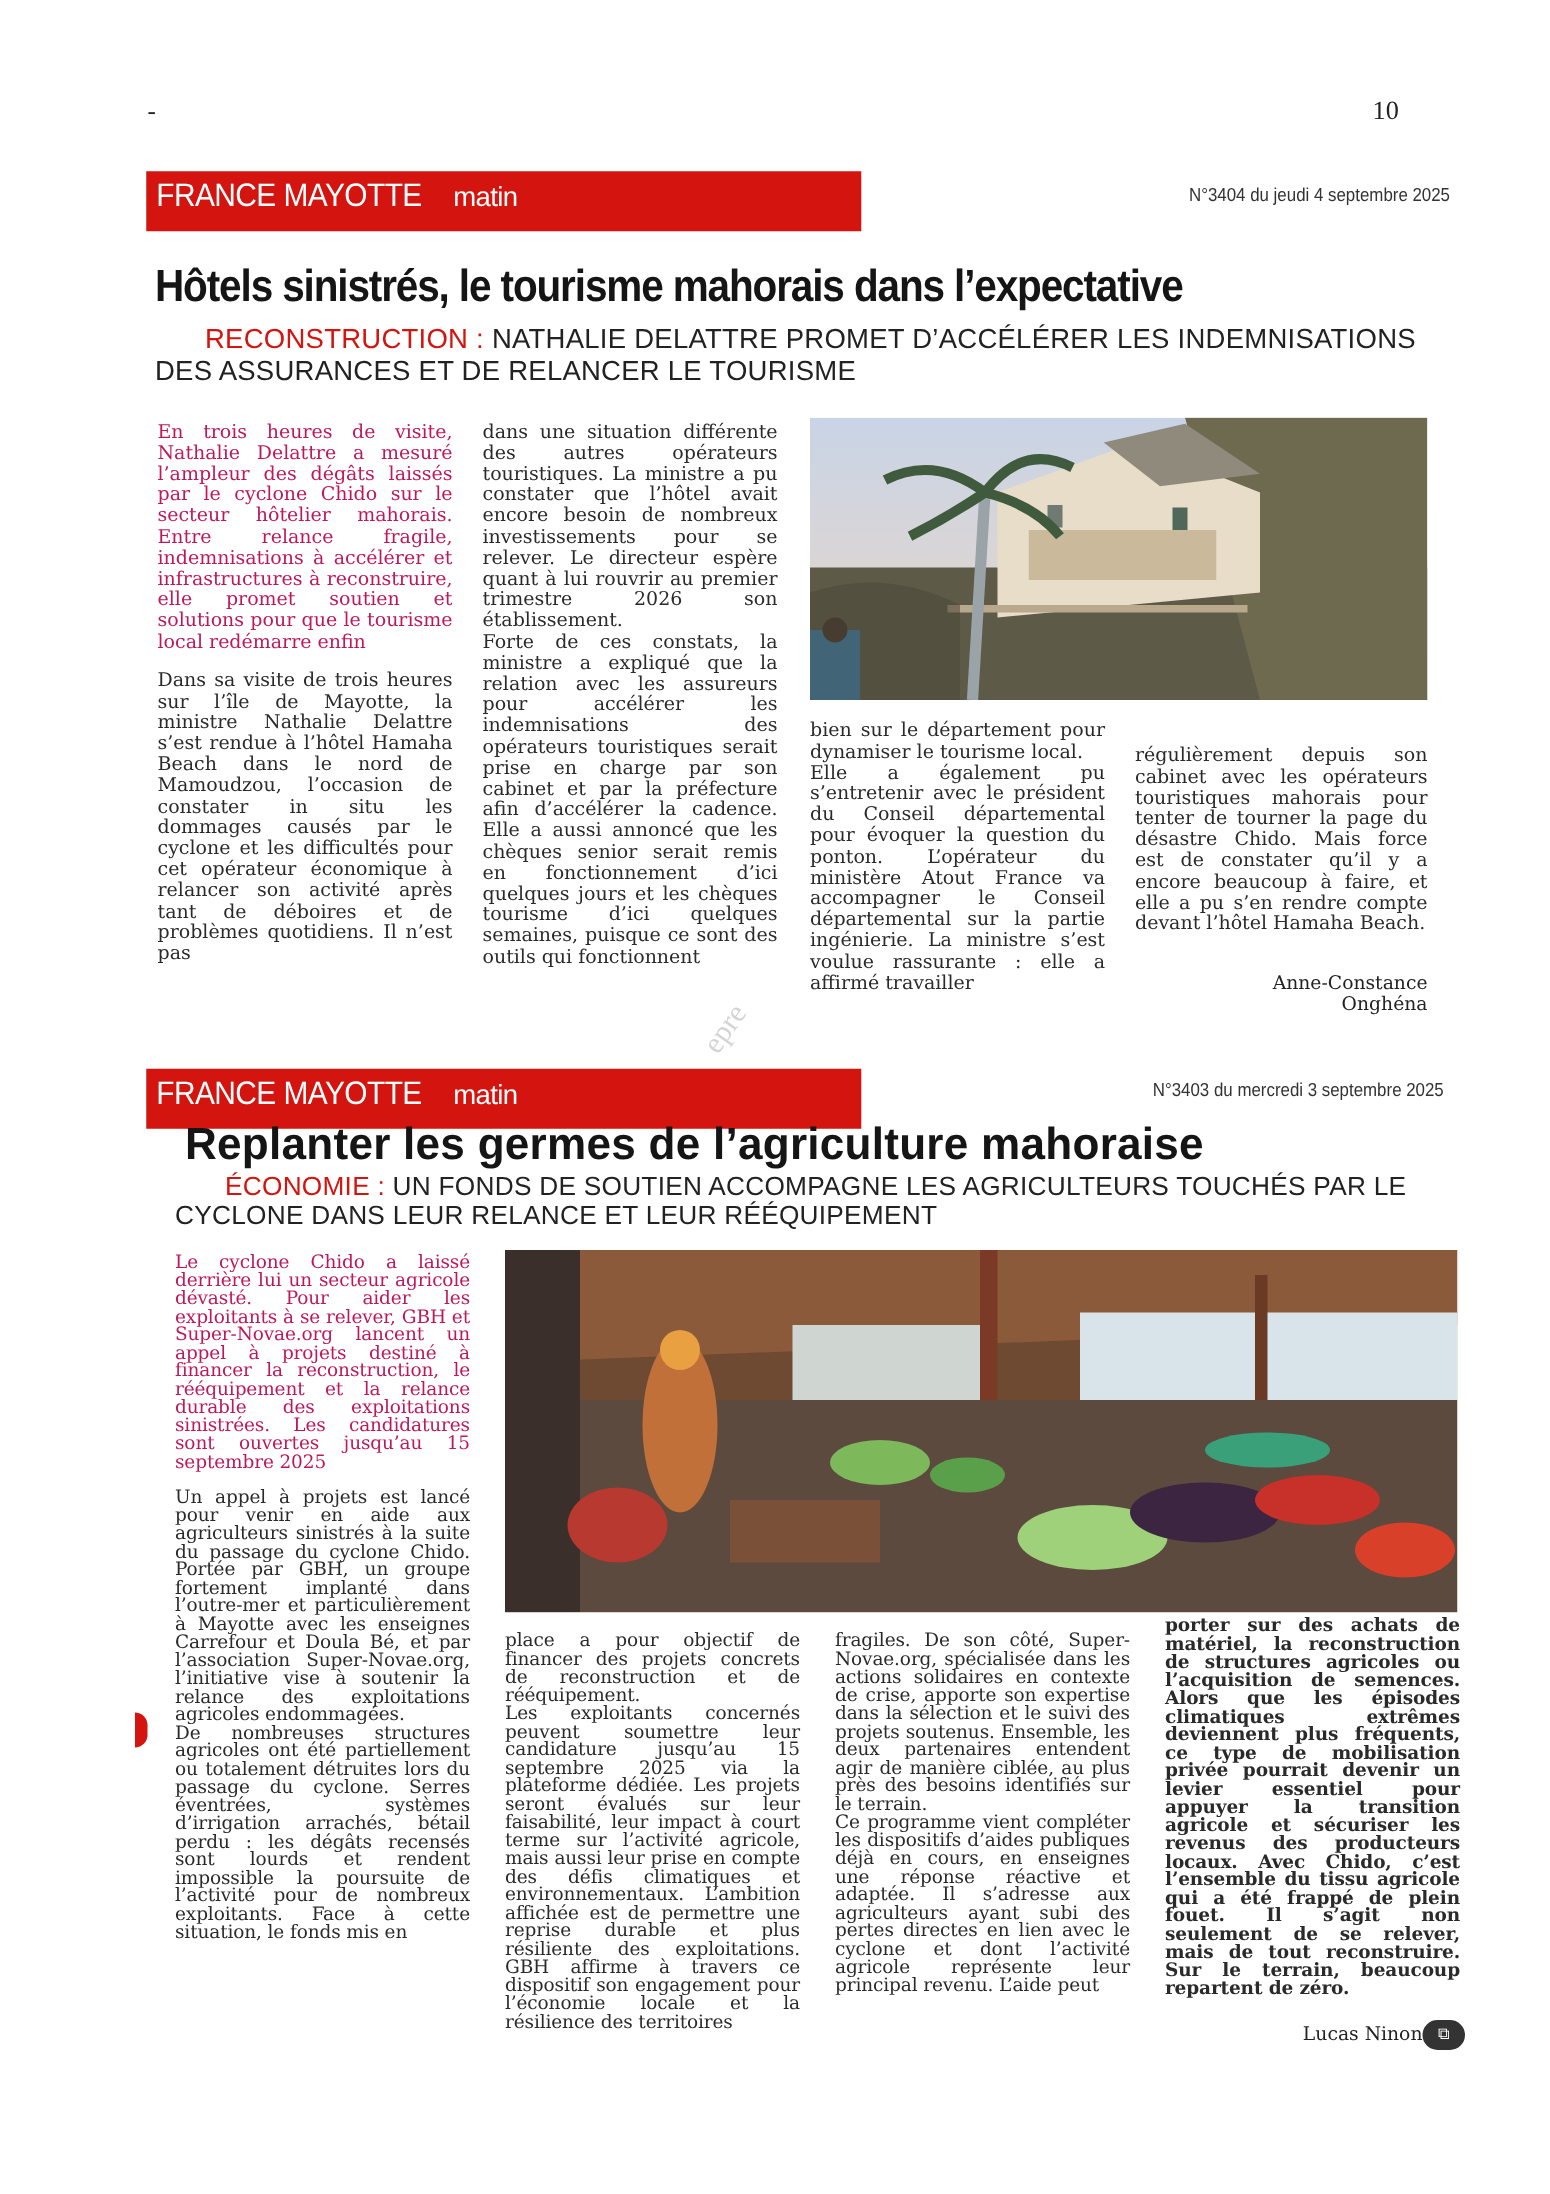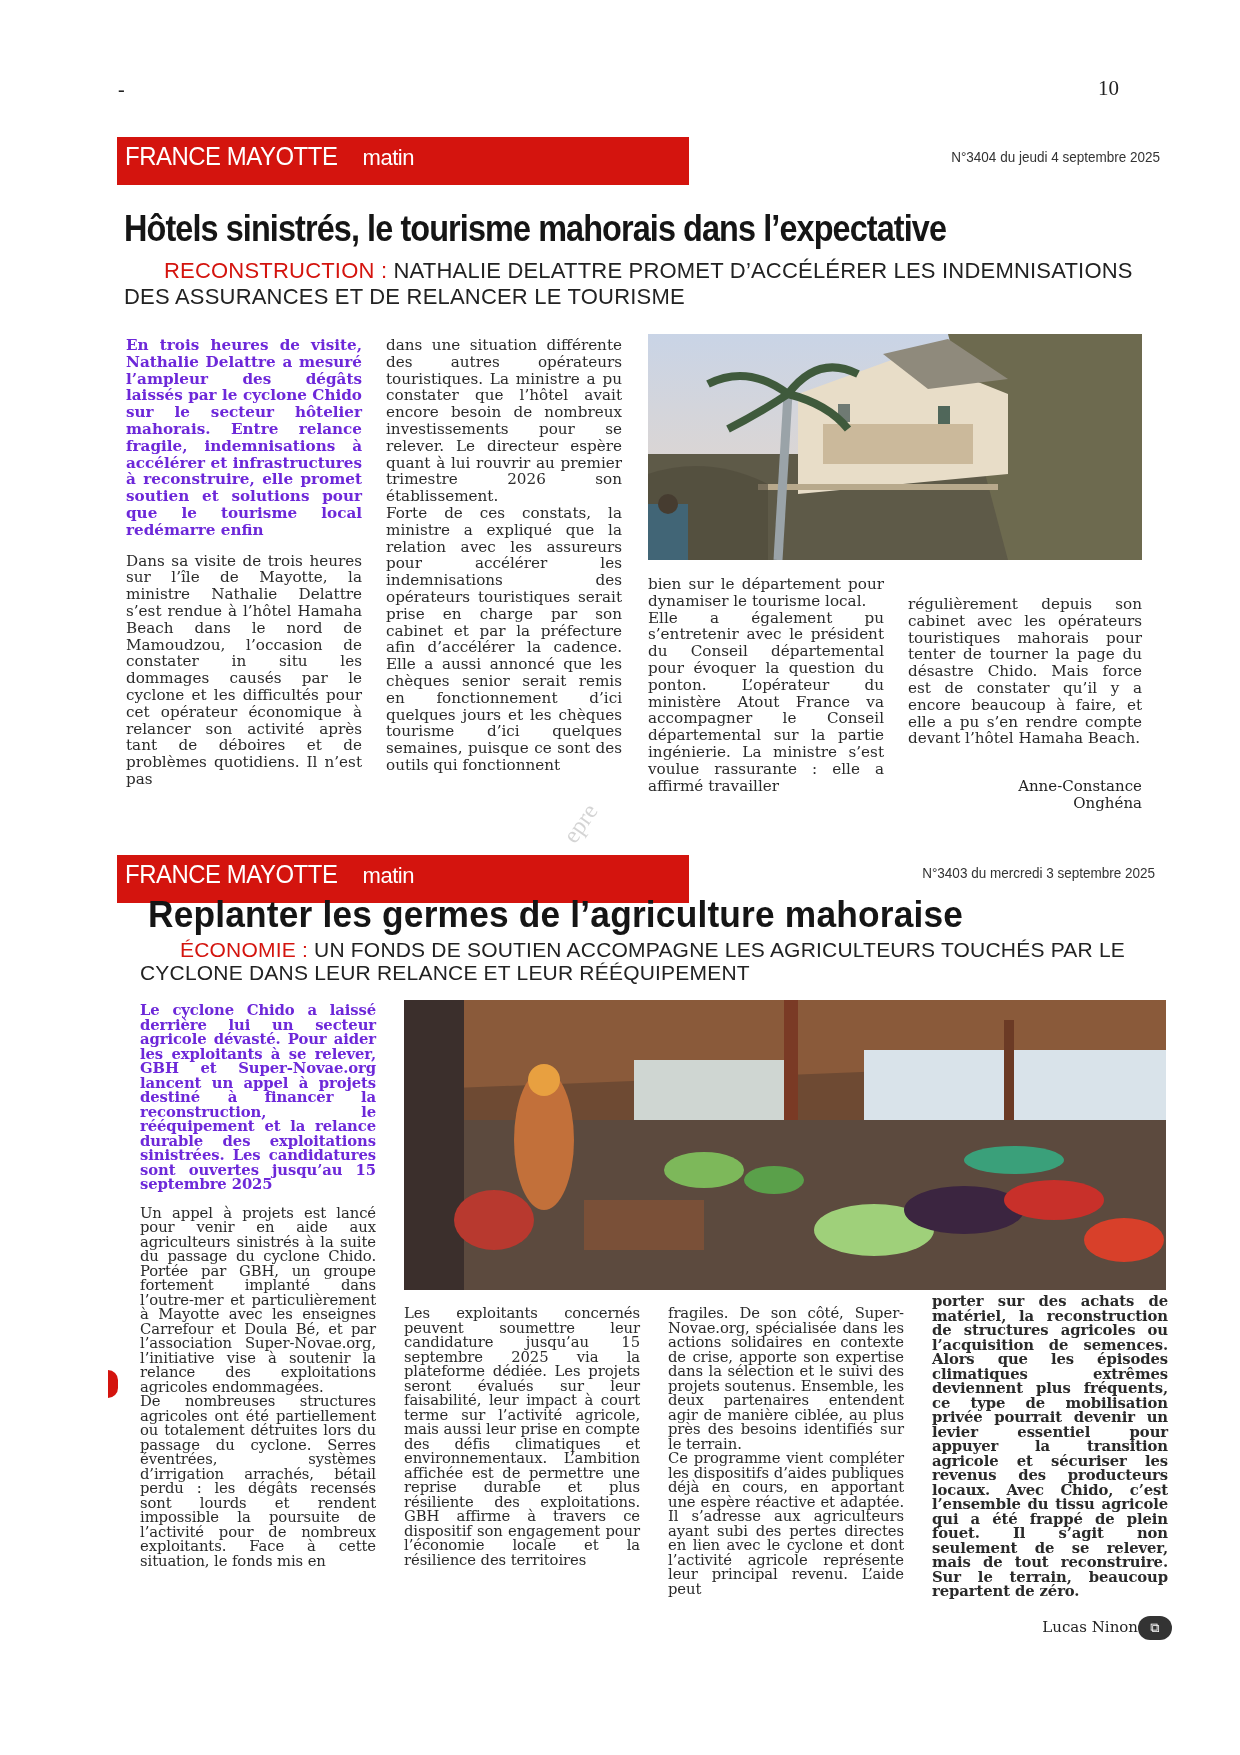--- a/index.html
+++ b/index.html
@@ -9,21 +9,21 @@
   .page-num { left: 1098px; top: 76px; font-family: "Liberation Serif", serif; font-size: 21px; }
   .masthead { background: #d4140e; color: #fff; font-family: "Liberation Sans", sans-serif; font-size: 26px; letter-spacing: -0.5px; padding: 2px 8px; box-sizing: border-box; height: 48px; line-height: 34px; }
   .masthead .m1 { font-weight: normal; transform: scaleX(0.92); display: inline-block; transform-origin: left; }
   .masthead .m2 { font-size: 22px; }
   .issue { font-family: "Liberation Sans", sans-serif; font-size: 15px; color: #333; transform: scaleX(0.9); transform-origin: right; text-align: right; }
   .headline { font-family: "Liberation Sans", sans-serif; font-weight: bold; color: #151515; letter-spacing: -1px; white-space: nowrap; }
   .subhead { font-family: "Liberation Sans", sans-serif; font-size: 22px; color: #222; line-height: 26px; letter-spacing: 0.2px; }
   .subhead .kicker { color: #d4140e; margin-left: 40px; }
   .col { font-family: "DejaVu Serif", serif; font-size: 15.2px; line-height: 16.8px; text-align: justify; color: #2a2a2a; hyphens: manual; }
   .col p { margin: 0; }
-  .col .lead { font-weight: bold; color: #6d28d9; margin-bottom: 14px; }
+  .col .lead { font-weight: normal; color: #be185d; margin-bottom: 14px; }
   .col2 { font-size: 14.8px; line-height: 14.5px; letter-spacing: -0.1px; }
   .byline { font-family: "DejaVu Serif", serif; font-weight: normal; font-size: 15px; text-align: right; line-height: 17px; color: #222; }
   .photo { overflow: hidden; }
   .watermark { left: 560px; top: 810px; transform: rotate(-55deg); font-family: "Liberation Serif", serif; font-size: 24px; color: rgba(160,160,160,0.45); }
   .red-dot { left: 108px; top: 1370px; width: 10px; height: 28px; background: #d4140e; border-radius: 0 14px 14px 0; }
   .scan-badge { width: 34px; height: 24px; border-radius: 12px; background: #333; color: #fff; font-size: 13px; text-align: center; line-height: 24px; font-family: "DejaVu Sans", sans-serif; }
 </style>
 </head>
 <body>
 
@@ -135,26 +135,27 @@
       <ellipse cx="650" cy="200" rx="50" ry="20" fill="#c8302a"></ellipse>
       <ellipse cx="720" cy="240" rx="40" ry="22" fill="#d8402a"></ellipse>
       <ellipse cx="610" cy="160" rx="50" ry="14" fill="#3aa07a"></ellipse>
       <ellipse cx="240" cy="230" rx="40" ry="18" fill="#e06aa0"></ellipse>
       <rect x="180" y="200" width="120" height="50" fill="#7a5038"></rect>
       <ellipse cx="90" cy="220" rx="40" ry="30" fill="#b8392f"></ellipse>
     </svg>
   </div>
 
   <div class="abs col col2" style="left:404px; top:1306px; width:236px;">
+    <p>place a pour objectif de financer des projets concrets de reconstruction et de rééquipement.</p>
     <p>Les exploitants concernés peuvent soumettre leur candidature jusqu’au 15 septembre 2025 via la plateforme dédiée. Les projets seront évalués sur leur faisabilité, leur impact à court terme sur l’activité agricole, mais aussi leur prise en compte des défis climatiques et environnementaux. L’ambition affichée est de permettre une reprise durable et plus résiliente des exploitations. GBH affirme à travers ce dispositif son engagement pour l’économie locale et la résilience des territoires</p>
   </div>
 
   <div class="abs col col2" style="left:668px; top:1306px; width:236px;">
     <p>fragiles. De son côté, Super-Novae.org, spécialisée dans les actions solidaires en contexte de crise, apporte son expertise dans la sélection et le suivi des projets soutenus. Ensemble, les deux partenaires entendent agir de manière ciblée, au plus près des besoins identifiés sur le terrain.</p>
-    <p>Ce programme vient compléter les dispositifs d’aides publiques déjà en cours, en apportant une espère réactive et adaptée. Il s’adresse aux agriculteurs ayant subi des pertes directes en lien avec le cyclone et dont l’activité agricole représente leur principal revenu. L’aide peut</p>
+    <p>Ce programme vient compléter les dispositifs d’aides publiques déjà en cours, en enseignes une réponse réactive et adaptée. Il s’adresse aux agriculteurs ayant subi des pertes directes en lien avec le cyclone et dont l’activité agricole représente leur principal revenu. L’aide peut</p>
   </div>
 
   <div class="abs col col2" style="left:932px; top:1294px; width:236px;font-weight:bold;">
     <p>porter sur des achats de matériel, la reconstruction de structures agricoles ou l’acquisition de semences. Alors que les épisodes climatiques extrêmes deviennent plus fréquents, ce type de mobilisation privée pourrait devenir un levier essentiel pour appuyer la transition agricole et sécuriser les revenus des producteurs locaux. Avec Chido, c’est l’ensemble du tissu agricole qui a été frappé de plein fouet. Il s’agit non seulement de se relever, mais de tout reconstruire. Sur le terrain, beaucoup repartent de zéro.</p>
   </div>
   <div class="abs byline" style="left:960px; top:1619px; width:178px;">Lucas Ninon</div>
   <div class="abs scan-badge" style="left:1138px; top:1616px;">⧉</div>
 </div>
 
 </body></html>

